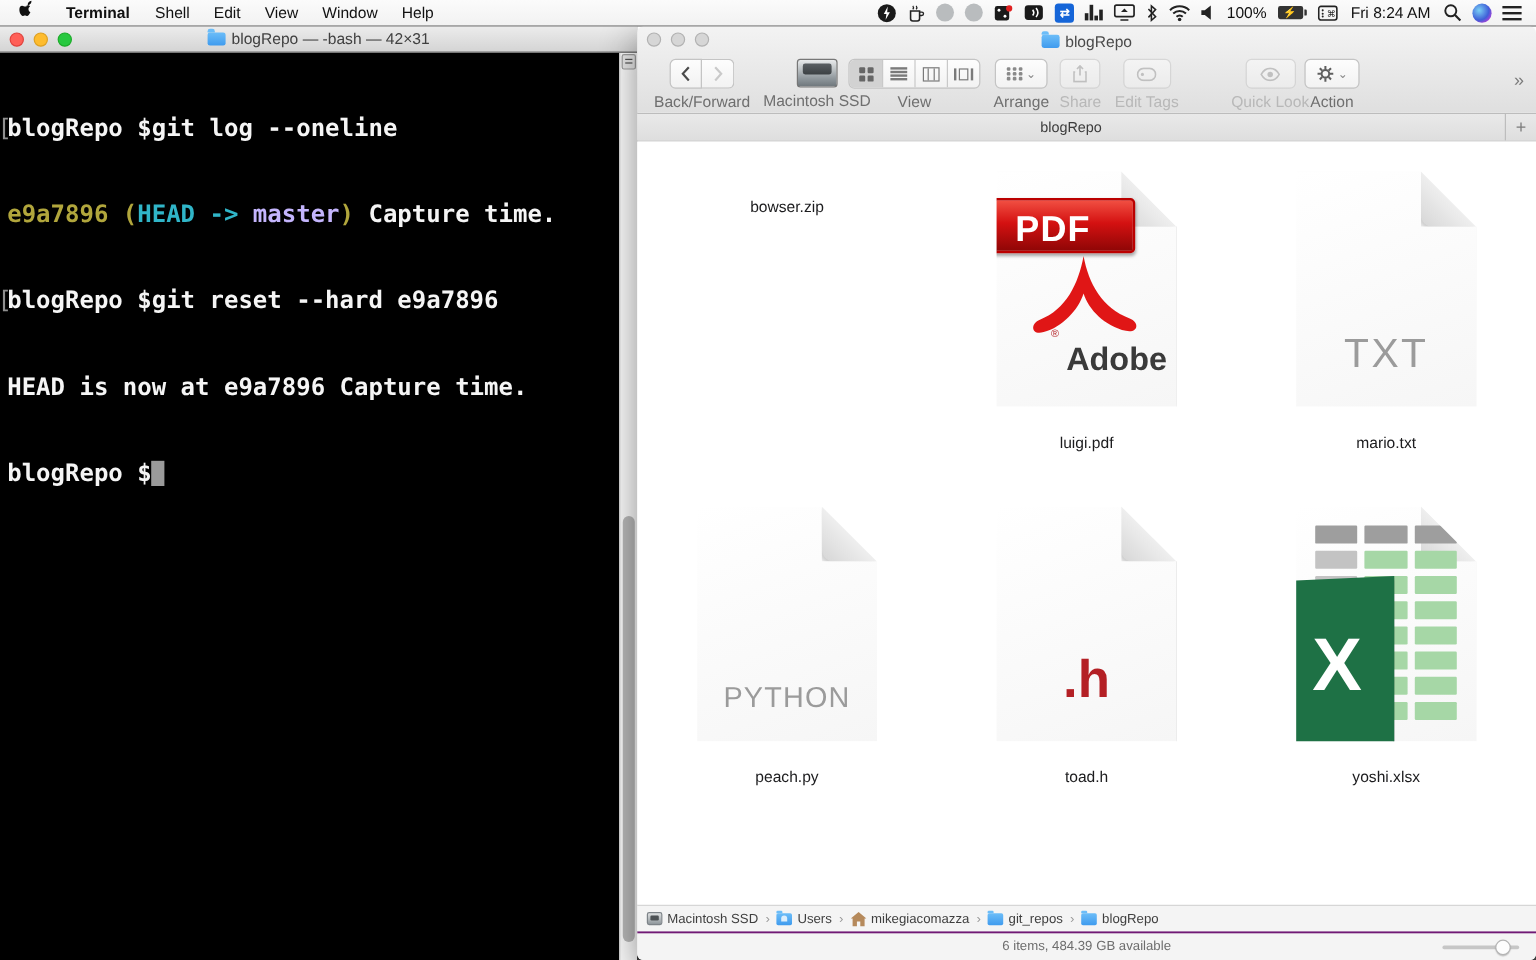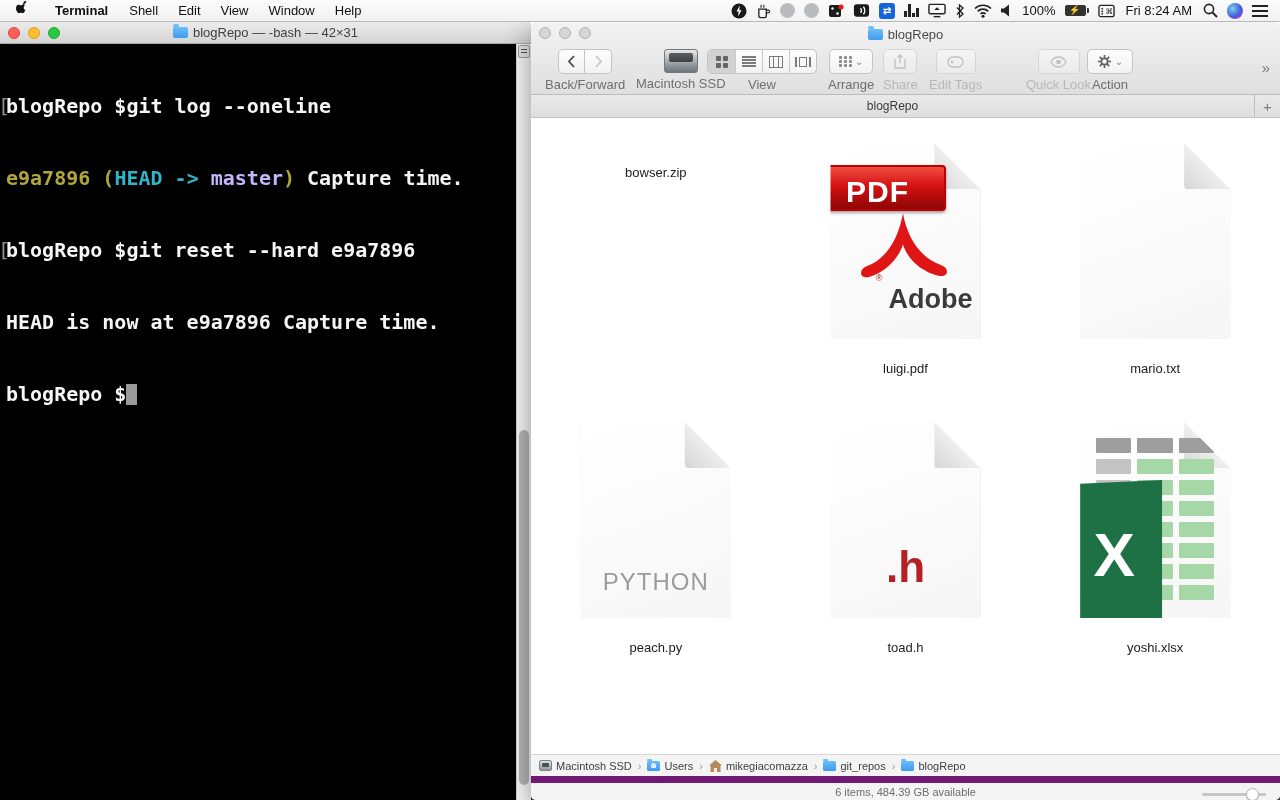--- a/index.html
+++ b/index.html
@@ -170,21 +170,21 @@
   .sep { color:#999; margin:0 6px; font-size:11px; }
   .mini-drive { width:13px; height:11px; background:linear-gradient(#dfe1e2,#8f979c); border:1px solid #7d8setFill4; border:1px solid #7d8388; border-radius:2px; position:relative; }
   .mini-drive::before { content:""; position:absolute; top:2px; left:2px; right:2px; height:4px; background:#4c5154; border-radius:1px; }
   .mini-folder { width:13px; height:10px; background:linear-gradient(#6cbdf8,#3f9bee); border-radius:1.5px; position:relative; }
   .mini-folder::before { content:""; position:absolute; top:-2px; left:0; width:5px; height:2px; background:#6cbdf8; border-radius:1px 1px 0 0; }
   .mini-folder.users::after { content:""; position:absolute; left:4px; top:2px; width:5px; height:5px;
     background:#dceefc; border-radius:50% 50% 0 0; }
 
   
   .f-statusbar { position:absolute; bottom:0; left:0; right:0; height:24px; background:#f4f4f4;
-    border-top:7px solid #701a75; border-radius:0 0 5px 5px; display:flex; align-items:center; justify-content:center;
+    border-top:2px solid #701a75; border-radius:0 0 5px 5px; display:flex; align-items:center; justify-content:center;
     font-size:11px; color:#6d6d6d; }
   .zoom-slider { position:absolute; right:14px; top:10px; width:64px; height:3px; background:#c6c6c6; border-radius:2px; }
   .zoom-knob { position:absolute; left:68%; top:-5px; width:13px; height:13px; background:#fdfdfd;
     border:1px solid #b5b5b5; border-radius:50%; box-shadow:0 1px 1px rgba(0,0,0,.2); }
 </style>
 </head>
 <body>
 
 <div class="menubar">
   <div class="mb-left">
@@ -474,20 +474,21 @@
           </div>
           <div class="adobe-reg">®</div>
           <div class="adobe-word">Adobe</div>
         </div>
         <div class="file-label">luigi.pdf</div>
       </div>
 
       <div class="file-item">
         <div class="page">
           <div class="fold"></div>
+          <div class="page-word">TXT</div>
         </div>
         <div class="file-label">mario.txt</div>
       </div>
 
       <div class="file-item">
         <div class="page">
           <div class="fold"></div>
           <div class="page-word small">PYTHON</div>
         </div>
         <div class="file-label">peach.py</div>

